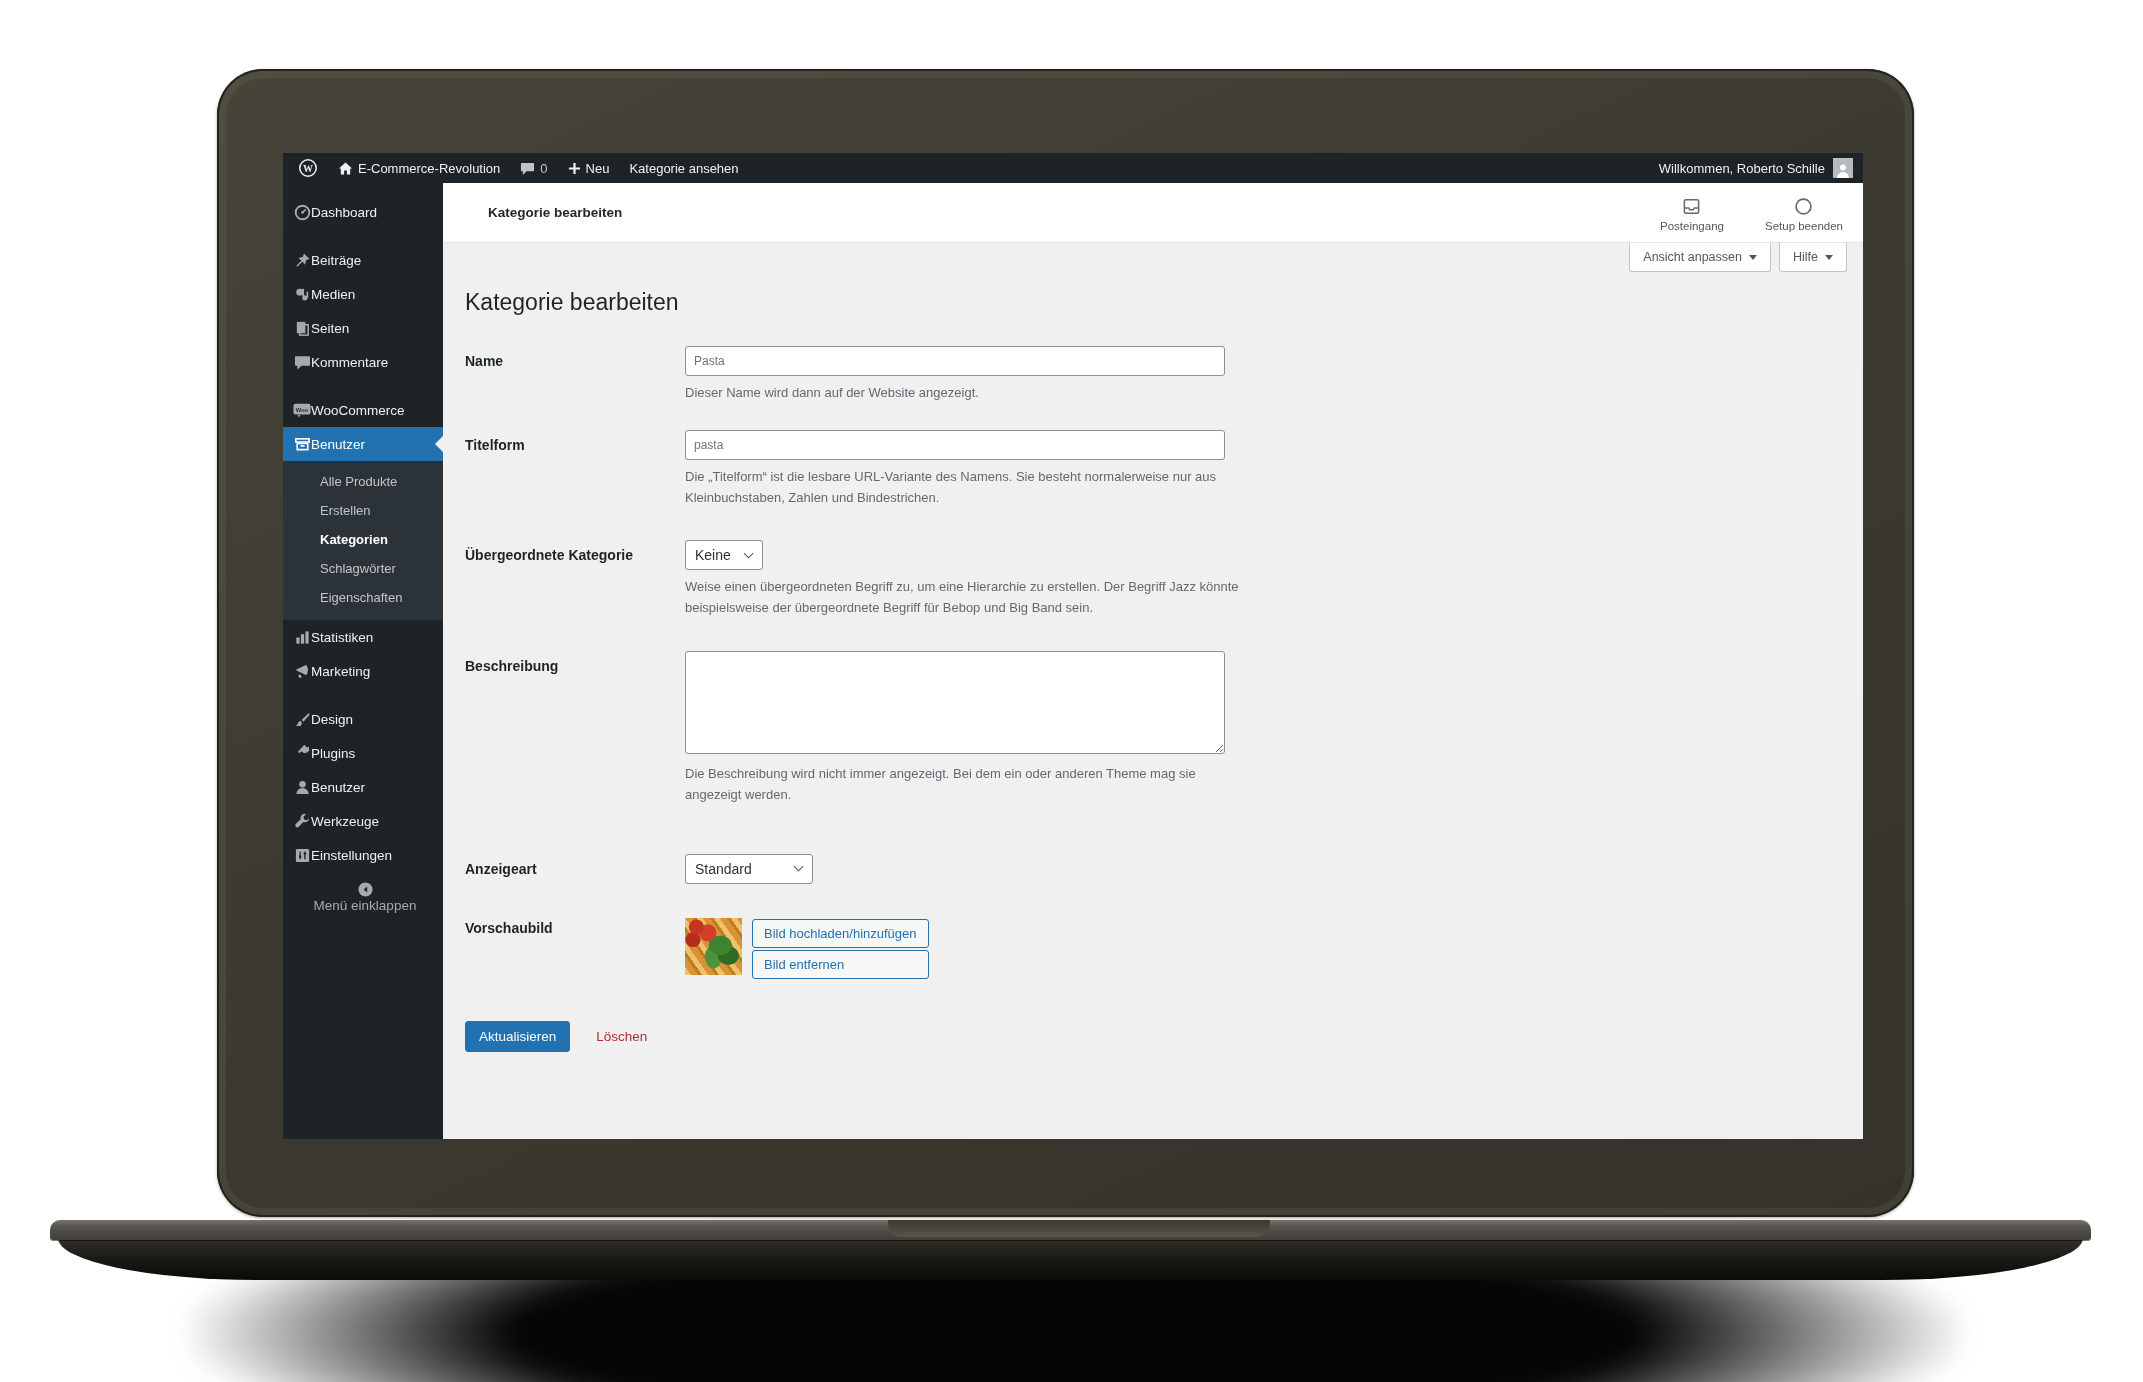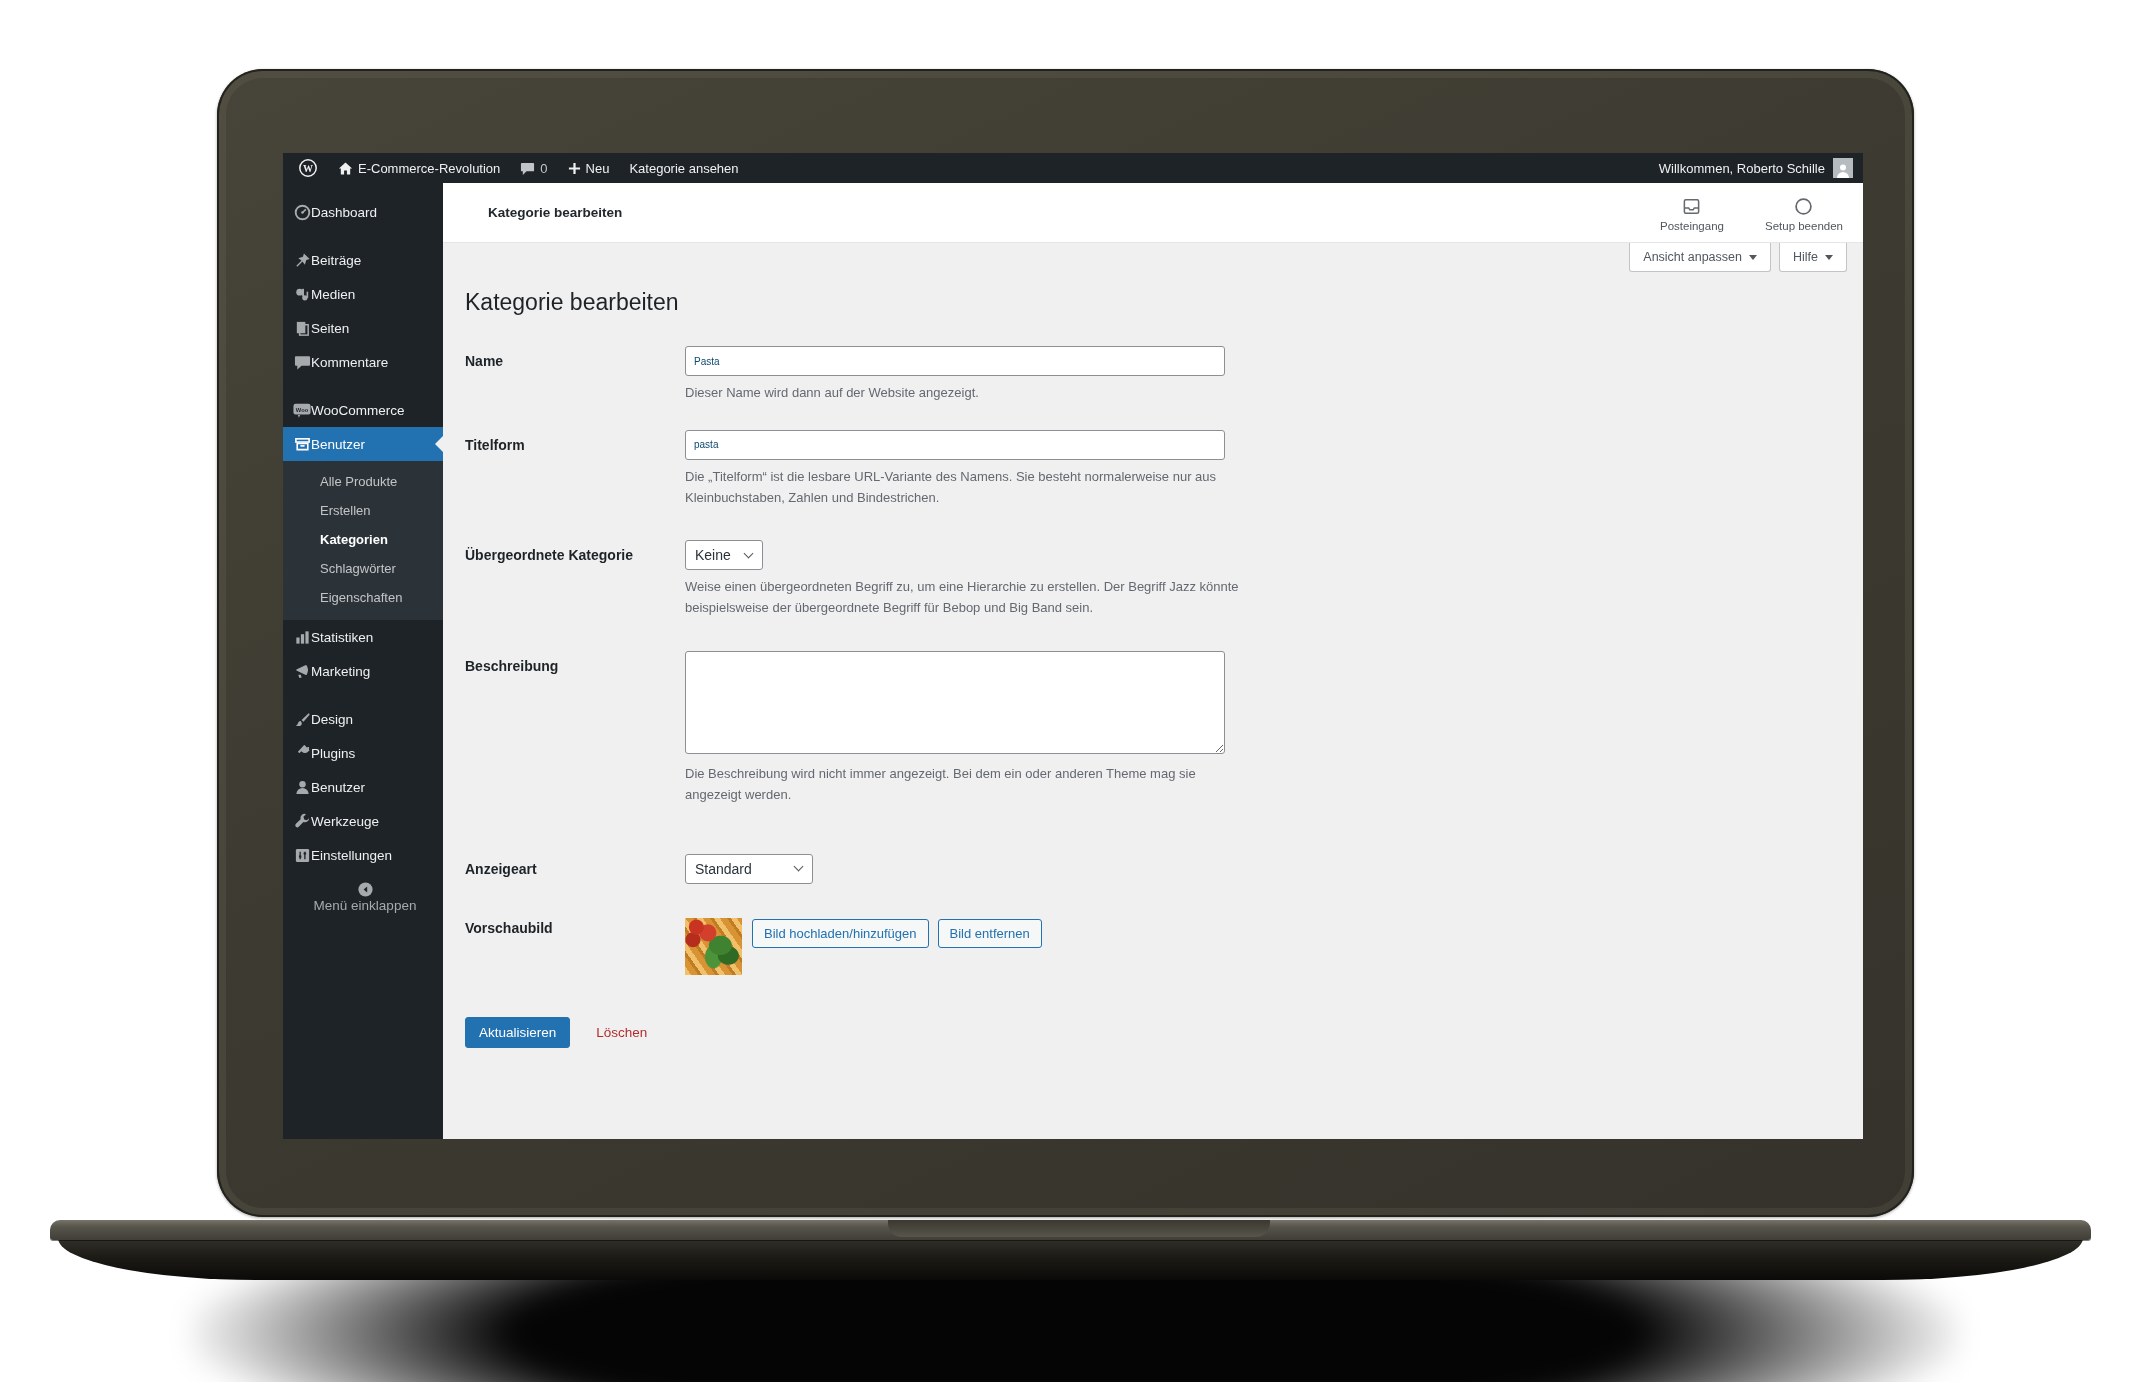--- a/index.html
+++ b/index.html
@@ -72,21 +72,21 @@
 
   .content { padding:30px 20px 20px 22px; }
   .page-title { font-size:23px; font-weight:400; color:#1d2327; margin:16px 0 30px; }
 
   .form-row { display:flex; align-items:flex-start; }
   .form-label { flex:0 0 220px; width:220px; font-size:14px; font-weight:600; color:#1d2327; padding-top:7px; }
   .form-field { max-width:560px; }
   .help { font-size:13px; color:#646970; line-height:1.6; margin-top:7px; max-width:555px; }
 
   .wp-input { width:540px; height:30px; border:1px solid #8c8f94; border-radius:3px;
-    padding:0 8px; font-size:10px; color:#0c4a6e; background:#fff; font-family:"Liberation Sans",sans-serif; }
+    padding:0 8px; font-size:12px; color:#737373; background:#fff; font-family:"Liberation Sans",sans-serif; }
   .wp-textarea { width:540px; height:103px; border:1px solid #8c8f94; border-radius:3px;
     padding:4px 8px; font-size:14px; color:#2c3338; background:#fff; resize:vertical; font-family:"Liberation Sans",sans-serif; }
   .wp-select { display:inline-flex; align-items:center; height:30px; border:1px solid #8c8f94;
     border-radius:3px; background:#fff; padding:0 10px 0 9px; gap:14px; font-size:14px; color:#2c3338; cursor:pointer; }
   .chev { width:7px; height:7px; border-right:1.6px solid #50575e; border-bottom:1.6px solid #50575e;
     transform:rotate(45deg); margin-top:-4px; }
 
   .thumb-row { display:flex; align-items:flex-start; gap:10px; }
   .thumb { width:57px; height:57px; flex:0 0 57px;
     background:
@@ -94,21 +94,21 @@
       radial-gradient(circle at 40% 26%, #d2402c 0 8px, rgba(0,0,0,0) 9px),
       radial-gradient(circle at 14% 38%, #b42d1d 0 7px, rgba(0,0,0,0) 8px),
       radial-gradient(ellipse at 62% 48%, #3f8230 0 11px, rgba(0,0,0,0) 12px),
       radial-gradient(ellipse at 76% 66%, #2f6b24 0 10px, rgba(0,0,0,0) 11px),
       radial-gradient(ellipse at 50% 68%, #4c933a 0 8px, rgba(0,0,0,0) 9px),
       repeating-linear-gradient(55deg, #f0c06a 0 5px, #d89334 5px 11px, #c07c22 11px 14px);
   }
   .btn-secondary { display:inline-flex; align-items:center; height:29px; padding:0 11px;
     background:#f6f7f7; border:1px solid #2271b1; border-radius:3px; color:#2271b1;
     font-size:13px; cursor:pointer; white-space:nowrap; }
-  .thumb-btns { display:flex; gap:9px; padding-top:1px; }
+  .thumb-btns { display:flex; gap:2px; padding-top:1px;flex-direction:column; }
 
   .actions { display:flex; align-items:center; gap:26px; margin-top:42px; }
   .btn-primary { display:inline-flex; align-items:center; height:31px; padding:0 13px;
     background:#2271b1; border:1px solid #2271b1; border-radius:3px; color:#fff; font-size:13.5px; cursor:pointer; }
   .delete-link { color:#b32d2e; font-size:13.5px; text-decoration:none; cursor:pointer; }
 </style>
 </head>
 <body>
 
 <div class="stage">

